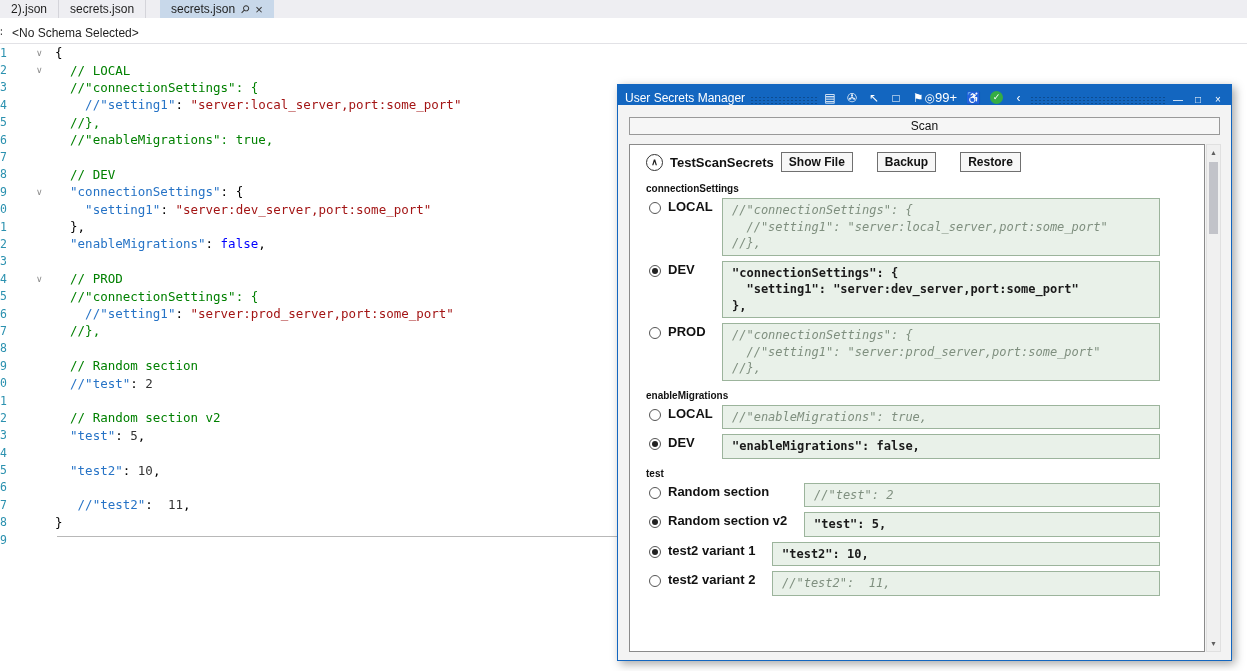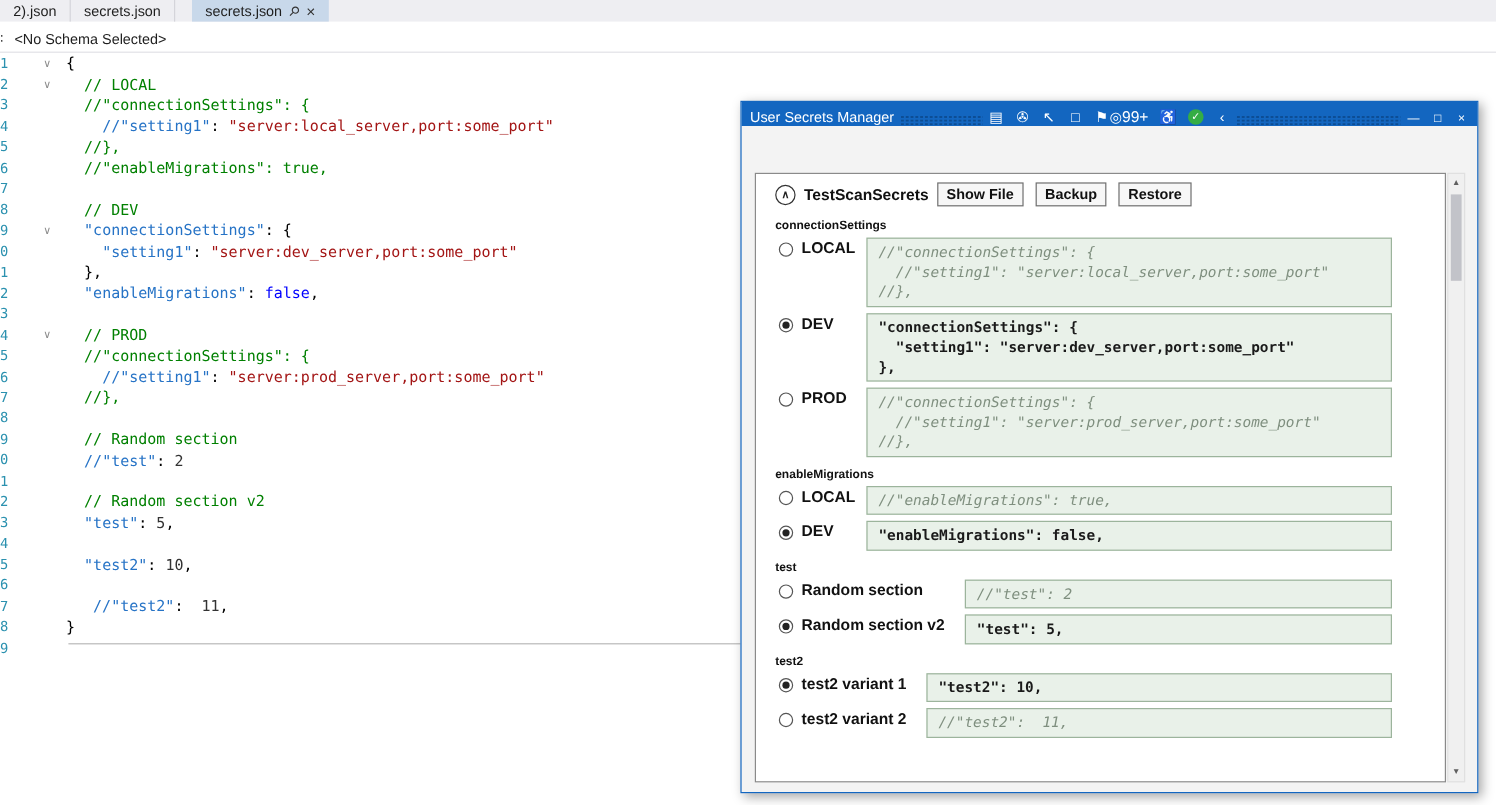--- a/index.html
+++ b/index.html
@@ -261,27 +261,28 @@
       <span class="tb-icon">‹</span>
     </span>
     <span class="dots dots2"></span>
     <span class="win-controls">
       <span class="win-btn">—</span>
       <span class="win-btn">□</span>
       <span class="win-btn">×</span>
     </span>
   </div>
 
+  <button class="scan-btn">Scan</button>
 
   <div class="panel">
     <div class="panel-inner">
       <div class="grp-header">
         <span class="collapse-btn">∧</span>
         <span class="grp-title">TestScanSecrets</span>
-        <span class="tb-ignore" style="display:flex;gap:10px;">
+        <span class="tb-ignore" style="display:flex;gap:24px;">
             <button class="grp-btn">Show File</button>
             <button class="grp-btn">Backup</button>
             <button class="grp-btn">Restore</button>
           </span>
       </div>
       <div>
           <div class="section">
             <div class="sec-label">connectionSettings</div>
             <div class="opt">
               <div class="opt-left" style="width: 73px;">
@@ -339,21 +340,20 @@
             </div>
             <div class="opt">
               <div class="opt-left" style="width: 155px;">
                 <span class="radio sel"></span>
                 <span class="opt-label">Random section v2</span>
               </div>
               <div class="code-box active">"test": 5,</div>
             </div>
           </div>
           <div class="section">
-            <div class="sec-label">test2</div>
             <div class="opt">
               <div class="opt-left" style="width: 123px;">
                 <span class="radio sel"></span>
                 <span class="opt-label">test2 variant 1</span>
               </div>
               <div class="code-box active">"test2": 10,</div>
             </div>
             <div class="opt">
               <div class="opt-left" style="width: 123px;">
                 <span class="radio"></span>

